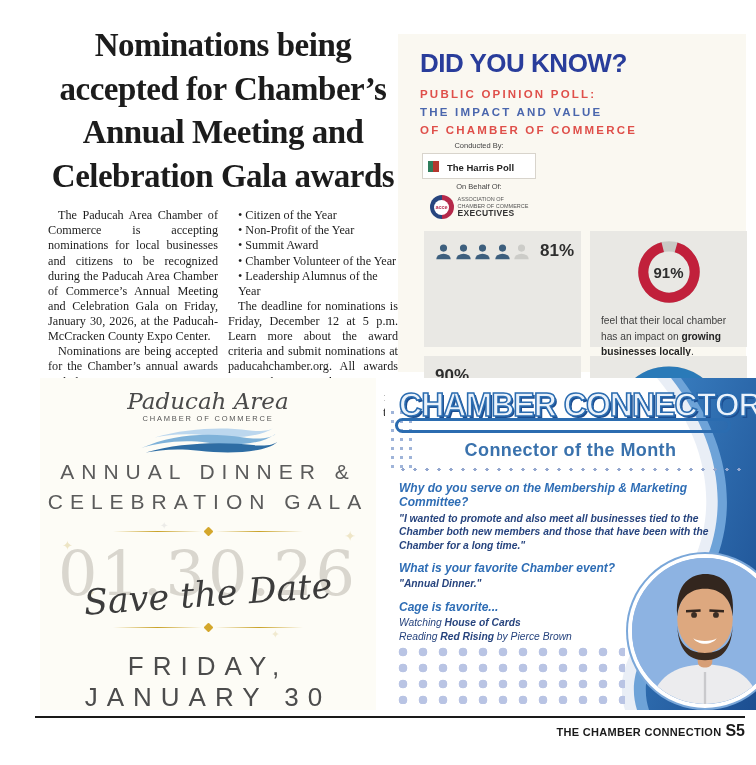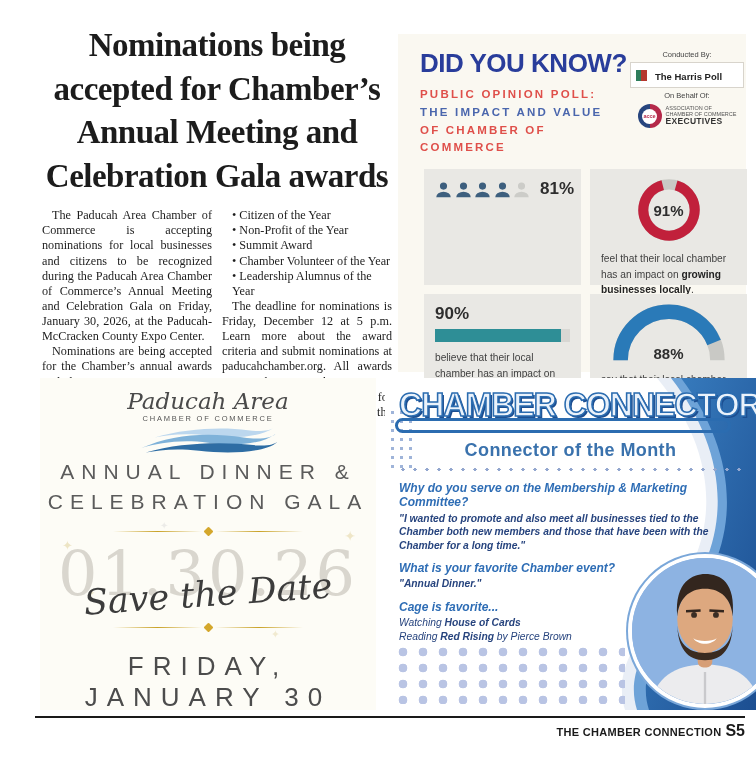--- a/index.html
+++ b/index.html
@@ -1,32 +1,32 @@
 <!DOCTYPE html>
 <html><head>
 <meta charset="utf-8">
 <style>
   html,body{margin:0;padding:0;background:#ffffff;}
   .page{position:relative;width:756px;height:765px;background:#ffffff;overflow:hidden;
         font-family:"Liberation Sans",sans-serif;}
 
   
-  .article{position:absolute;left:42px;top:24px;width:350px;font-family:"Liberation Serif",serif;color:#1c1c1c;}
+  .article{position:absolute;left:48px;top:24px;width:350px;font-family:"Liberation Serif",serif;color:#1c1c1c;}
   .headline{font-size:33px;font-weight:bold;line-height:1.32;text-align:center;margin:0 auto 10px auto;max-width:344px;letter-spacing:-0.5px;}
   .cols{display:flex;gap:10px;}
   .col{width:170px;font-size:12.2px;line-height:1.24;text-align:justify;}
   .col p{margin:0;text-indent:10px;}
   .col ul{margin:0;padding:0 0 0 10px;list-style:none;text-align:left;}
   .col li{text-indent:0;}
   .col li::before{content:"• ";}
 
   
   .infographic{position:absolute;left:398px;top:34px;width:348px;height:338px;background:#faf8f1;
                padding:14px 0 0 0;box-sizing:border-box;}
-  .ig-header{display:flex;padding:0 0 0 22px;}
+  .ig-header{display:flex;padding:0 0 0 22px;flex-direction:column;}
   .ig-titles{flex:1;}
   .ig-title{font-size:26px;font-weight:800;color:#293d9b;letter-spacing:-0.5px;margin-bottom:7px;}
   .ig-sub{font-size:11.5px;font-weight:bold;letter-spacing:2.2px;line-height:1.55;}
   .ig-sub.red{color:#df4f4a;}
   .ig-sub.blue{color:#4a66ad;}
   .ig-logos{width:118px;display:flex;flex-direction:column;align-items:center;gap:3px;padding-top:2px;}
   .tiny-label{font-size:7.5px;color:#444;}
   .harris-box{display:flex;align-items:center;gap:8px;border:1px solid #d8d4cc;background:#fff;padding:3px 5px;}
   .harris-icon{width:11px;height:11px;background:linear-gradient(90deg,#2e7d5b 50%,#b5372e 50%);display:inline-block;}
   .harris-name{font-size:9.5px;font-weight:bold;color:#222;line-height:1;}

